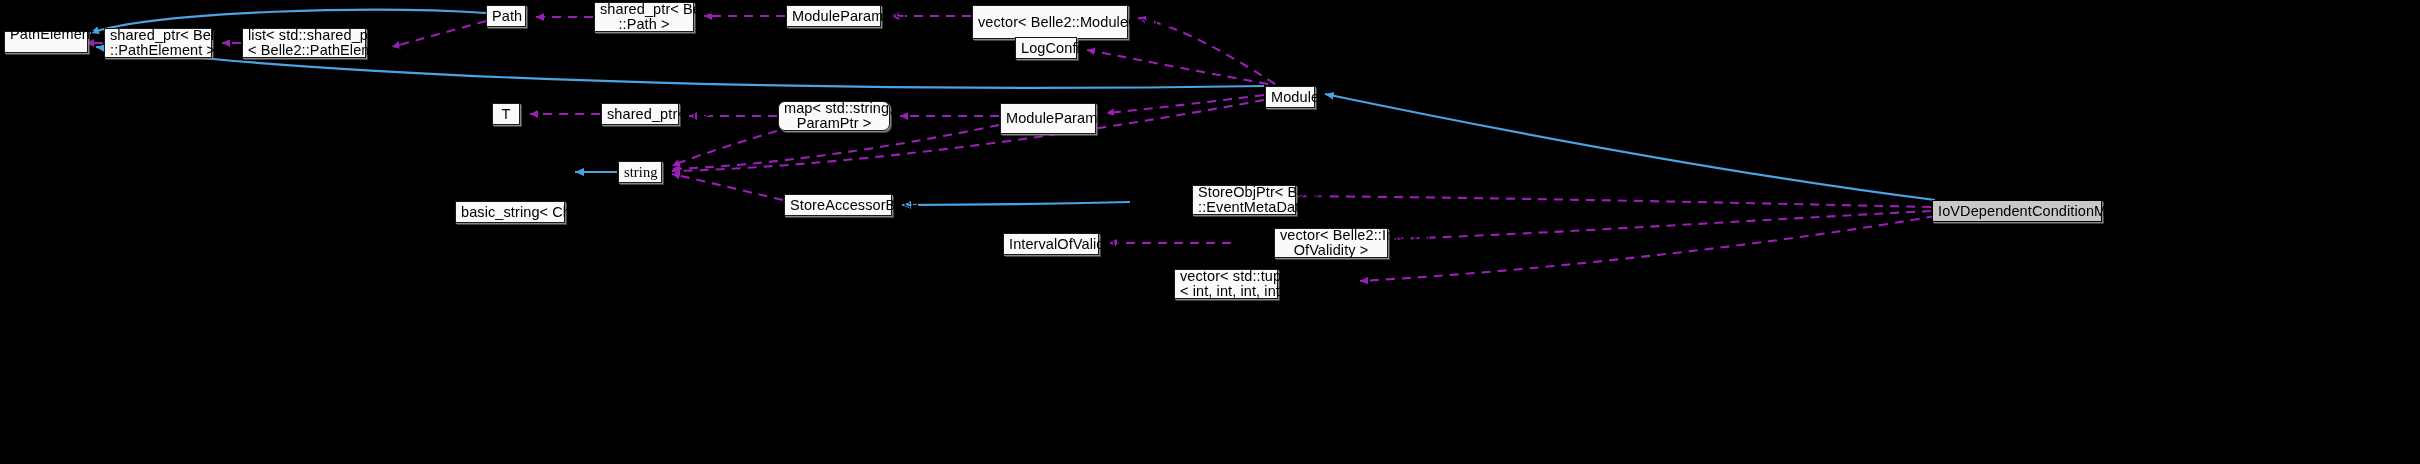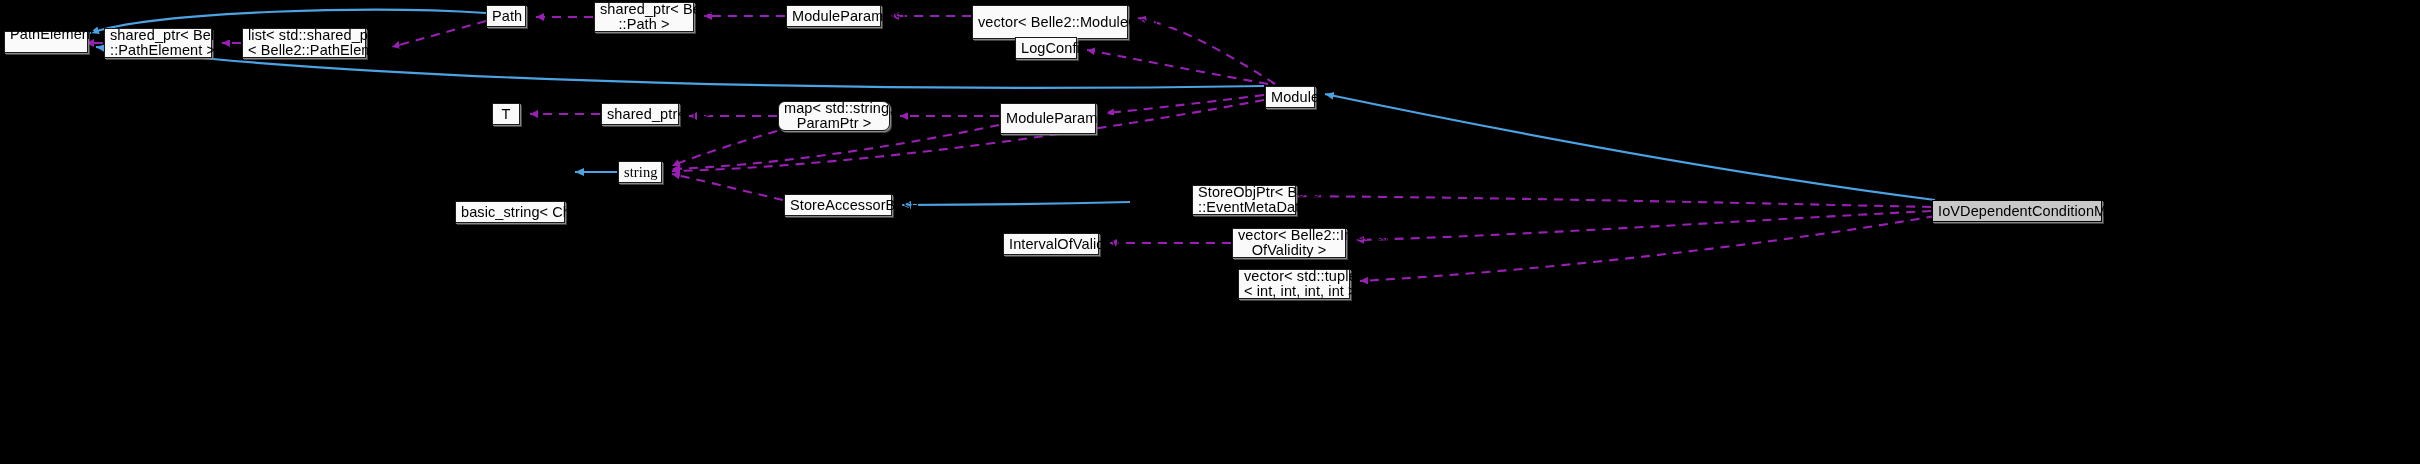--- a/index.html
+++ b/index.html
@@ -78,19 +78,19 @@
       <div class="node" style="left: 601px; top: 103px; width: 78px; height: 22px;"><span class="lbl">shared_ptr&lt; T &gt;</span></div>
       <div class="node" style="left: 778px; top: 101px; width: 112px; height: 30px; border-radius: 7px;"><span class="lbl">map&lt; std::string, Module
 ParamPtr &gt;</span></div>
       <div class="node" style="left: 1000px; top: 103px; width: 96px; height: 31px;"><span class="lbl">ModuleParamList</span></div>
       <div class="node" style="left: 455px; top: 161px; width: 110px; height: 22px; margin-top: 40px;"><span class="lbl">basic_string&lt; Char &gt;</span></div>
       <div class="node" style="left: 618px; top: 161px; width: 44px; height: 22px; font-family: Liberation Serif, serif;"><span class="lbl">string</span></div>
       <div class="node" style="left: 784px; top: 194px; width: 108px; height: 22px;"><span class="lbl">StoreAccessorBase</span></div>
       <div class="node" style="left: 1192px; top: 185px; width: 104px; height: 30px;"><span class="lbl">StoreObjPtr&lt; Belle2
 ::EventMetaData &gt;</span></div>
       <div class="node" style="left: 1003px; top: 233px; width: 96px; height: 22px;"><span class="lbl">IntervalOfValidity</span></div>
-      <div class="node" style="left: 1232px; top: 228px; width: 114px; height: 30px;"><span class="lbl">vector&lt; Belle2::Interval
+      <div class="node" style="left: 1274px; top: 228px; width: 114px; height: 30px;"><span class="lbl">vector&lt; Belle2::Interval
 OfValidity &gt;</span></div>
-      <div class="node" style="left: 1238px; top: 269px; width: 112px; height: 30px;"><span class="lbl">vector&lt; std::tuple
+      <div class="node" style="left: 1174px; top: 269px; width: 104px; height: 30px;"><span class="lbl">vector&lt; std::tuple
 &lt; int, int, int, int &gt; &gt;</span></div>
       <div class="node hl" style="left: 1932px; top: 200px; width: 170px; height: 22px;"><span class="lbl">IoVDependentConditionModule</span></div>
     </div>
 </div>
 
 </body></html>

